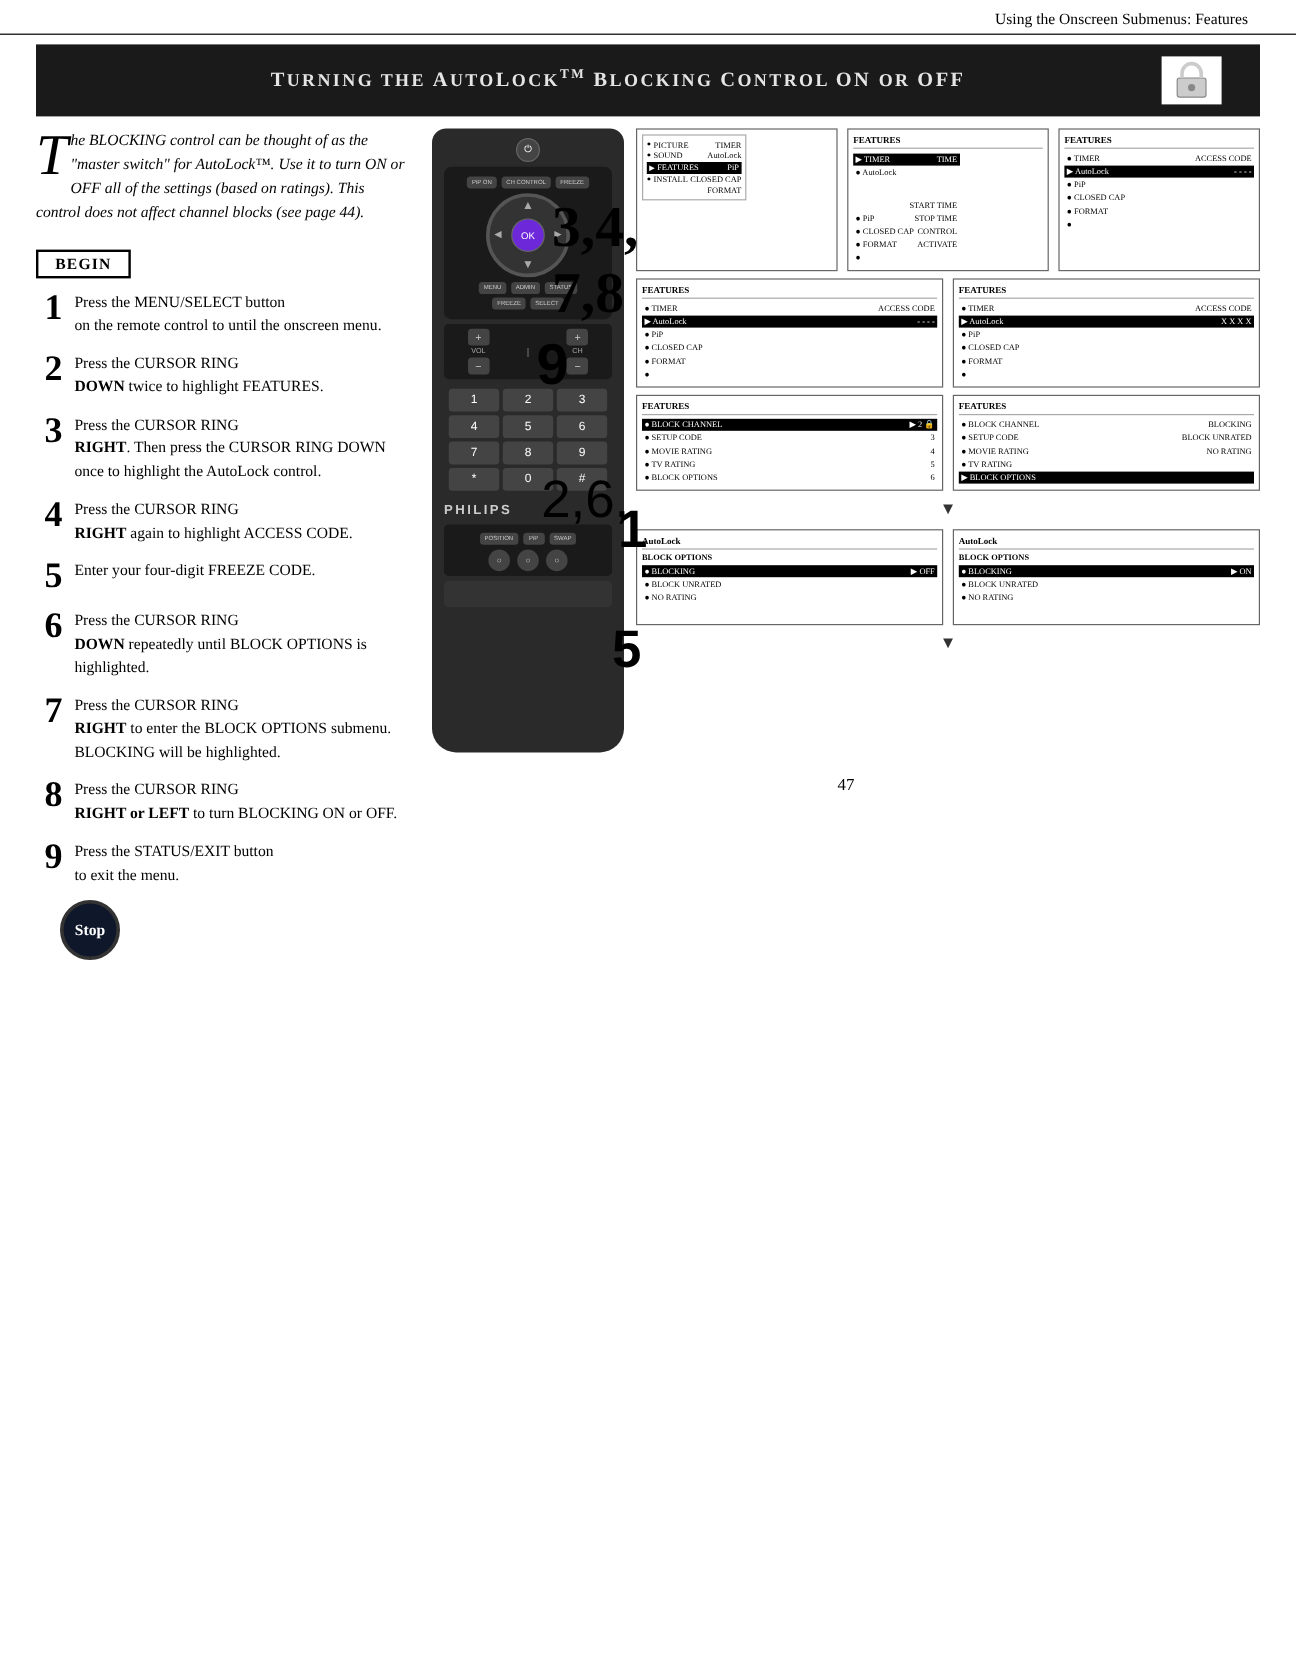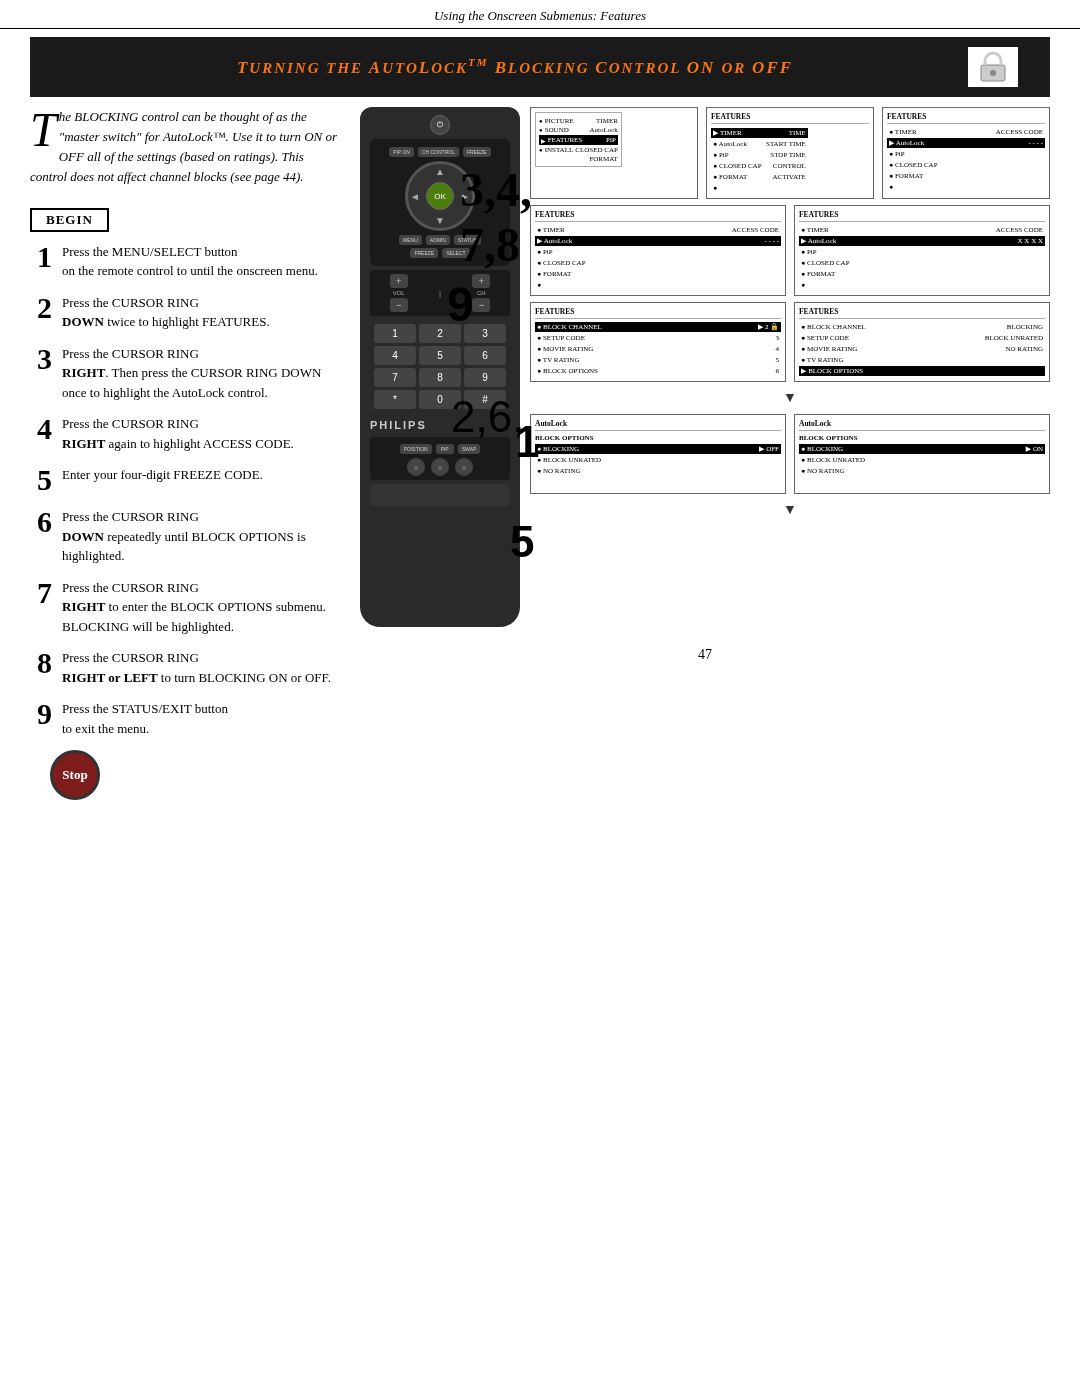--- a/index.html
+++ b/index.html
@@ -7,40 +7,38 @@
       width: 1080px;
       min-height: 1397px;
       background: #fff;
       font-family: Times New Roman, serif;
       font-size: 14px;
       color: #000;
       position: relative;
     }
 
     .page-header {
-      text-align: center;
+      text-align: right;
       padding: 8px 40px 4px 40px;
       font-size: 13px;
-      font-style: italic;
       border-bottom: 1px solid #000;
     }
 
     .title-bar {
       background: #1a1a1a;
-      color: #f97316;
+      color: #e5e5e5;
       text-align: center;
       padding: 10px 32px;
       margin: 0 30px;
       font-size: 18px;
       font-weight: bold;
       letter-spacing: 1px;
       display: flex;
       align-items: center;
       justify-content: space-between;
-      font-style: italic;
     }
     .title-bar-text {
       flex: 1;
       text-align: center;
       font-size: 17px;
       text-transform: uppercase;
       letter-spacing: 2px;
     }
     .title-bar-icon {
       width: 50px;
@@ -116,21 +114,21 @@
     .step-content {
       font-size: 13px;
       line-height: 1.5;
     }
 
     .step-content .bold { font-weight: normal; }
 
     .stop-badge {
       width: 50px;
       height: 50px;
-      background: #7f1d1d;
+      background: #0f172a;
       border-radius: 50%;
       display: flex;
       align-items: center;
       justify-content: center;
       color: #fff;
       font-size: 13px;
       font-weight: bold;
       margin: 10px 0 0 20px;
       border: 3px solid #333;
     }
@@ -191,21 +189,21 @@
       display: flex;
       align-items: center;
       justify-content: center;
       margin: 4px auto;
       position: relative;
     }
     .cursor-ring-inner {
       width: 28px;
       height: 28px;
       border-radius: 50%;
-      background: #4d7c0f;
+      background: #6d28d9;
       display: flex;
       align-items: center;
       justify-content: center;
       font-size: 8px;
       border: 1px solid #666;
     }
     .cursor-arrow {
       position: absolute;
       font-size: 10px;
       color: #aaa;
@@ -573,21 +571,21 @@
           </div>
 
           <div class="screen-panel">
             <div class="screen-title">FEATURES</div>
             <div style="display:flex; gap:4px; font-size:7px;">
               <div>
                 <div style="background:#000; color:#fff; padding:1px 2px; display:flex; gap:3px; margin:1px 0;">
                     <span>▶ TIMER</span>
                     <span style="margin-left:auto;">TIME</span>
                   </div>
-                <div style="display:flex; gap:19px; margin:1px 0; padding:1px 2px;">
+                <div style="display:flex; gap:19px; margin:1px 0; padding:1px 2px;flex-direction:column;">
                     <span>● AutoLock</span>
                     <span style="margin-left:auto;">START TIME</span>
                   </div>
                 <div style="display:flex; gap:3px; margin:1px 0; padding:1px 2px;">
                     <span>● PiP</span>
                     <span style="margin-left:auto;">STOP TIME</span>
                   </div>
                 <div style="display:flex; gap:3px; margin:1px 0; padding:1px 2px;">
                     <span>● CLOSED CAP</span>
                     <span style="margin-left:auto;">CONTROL</span>

